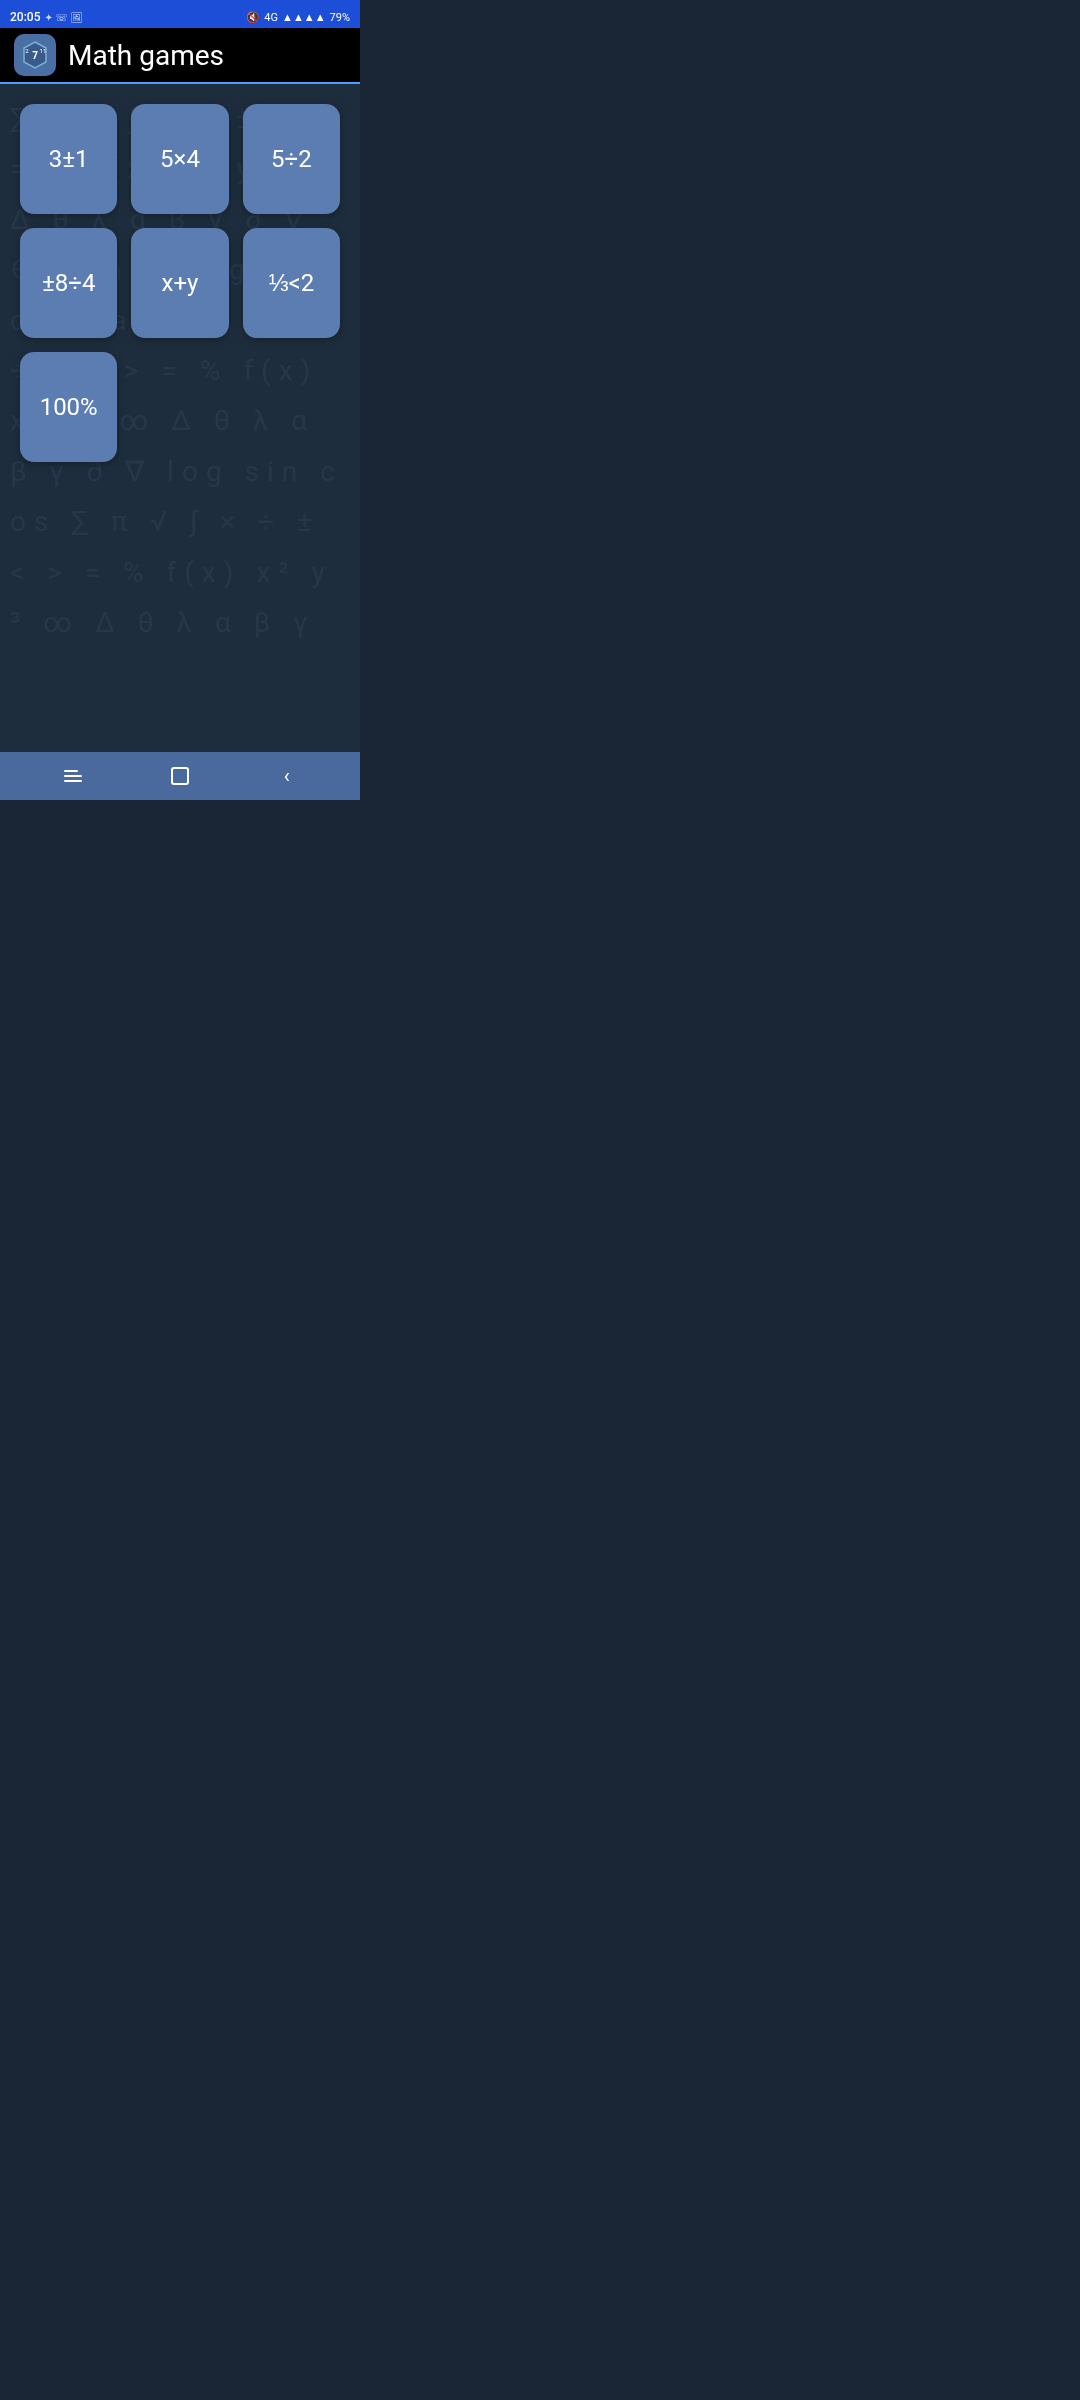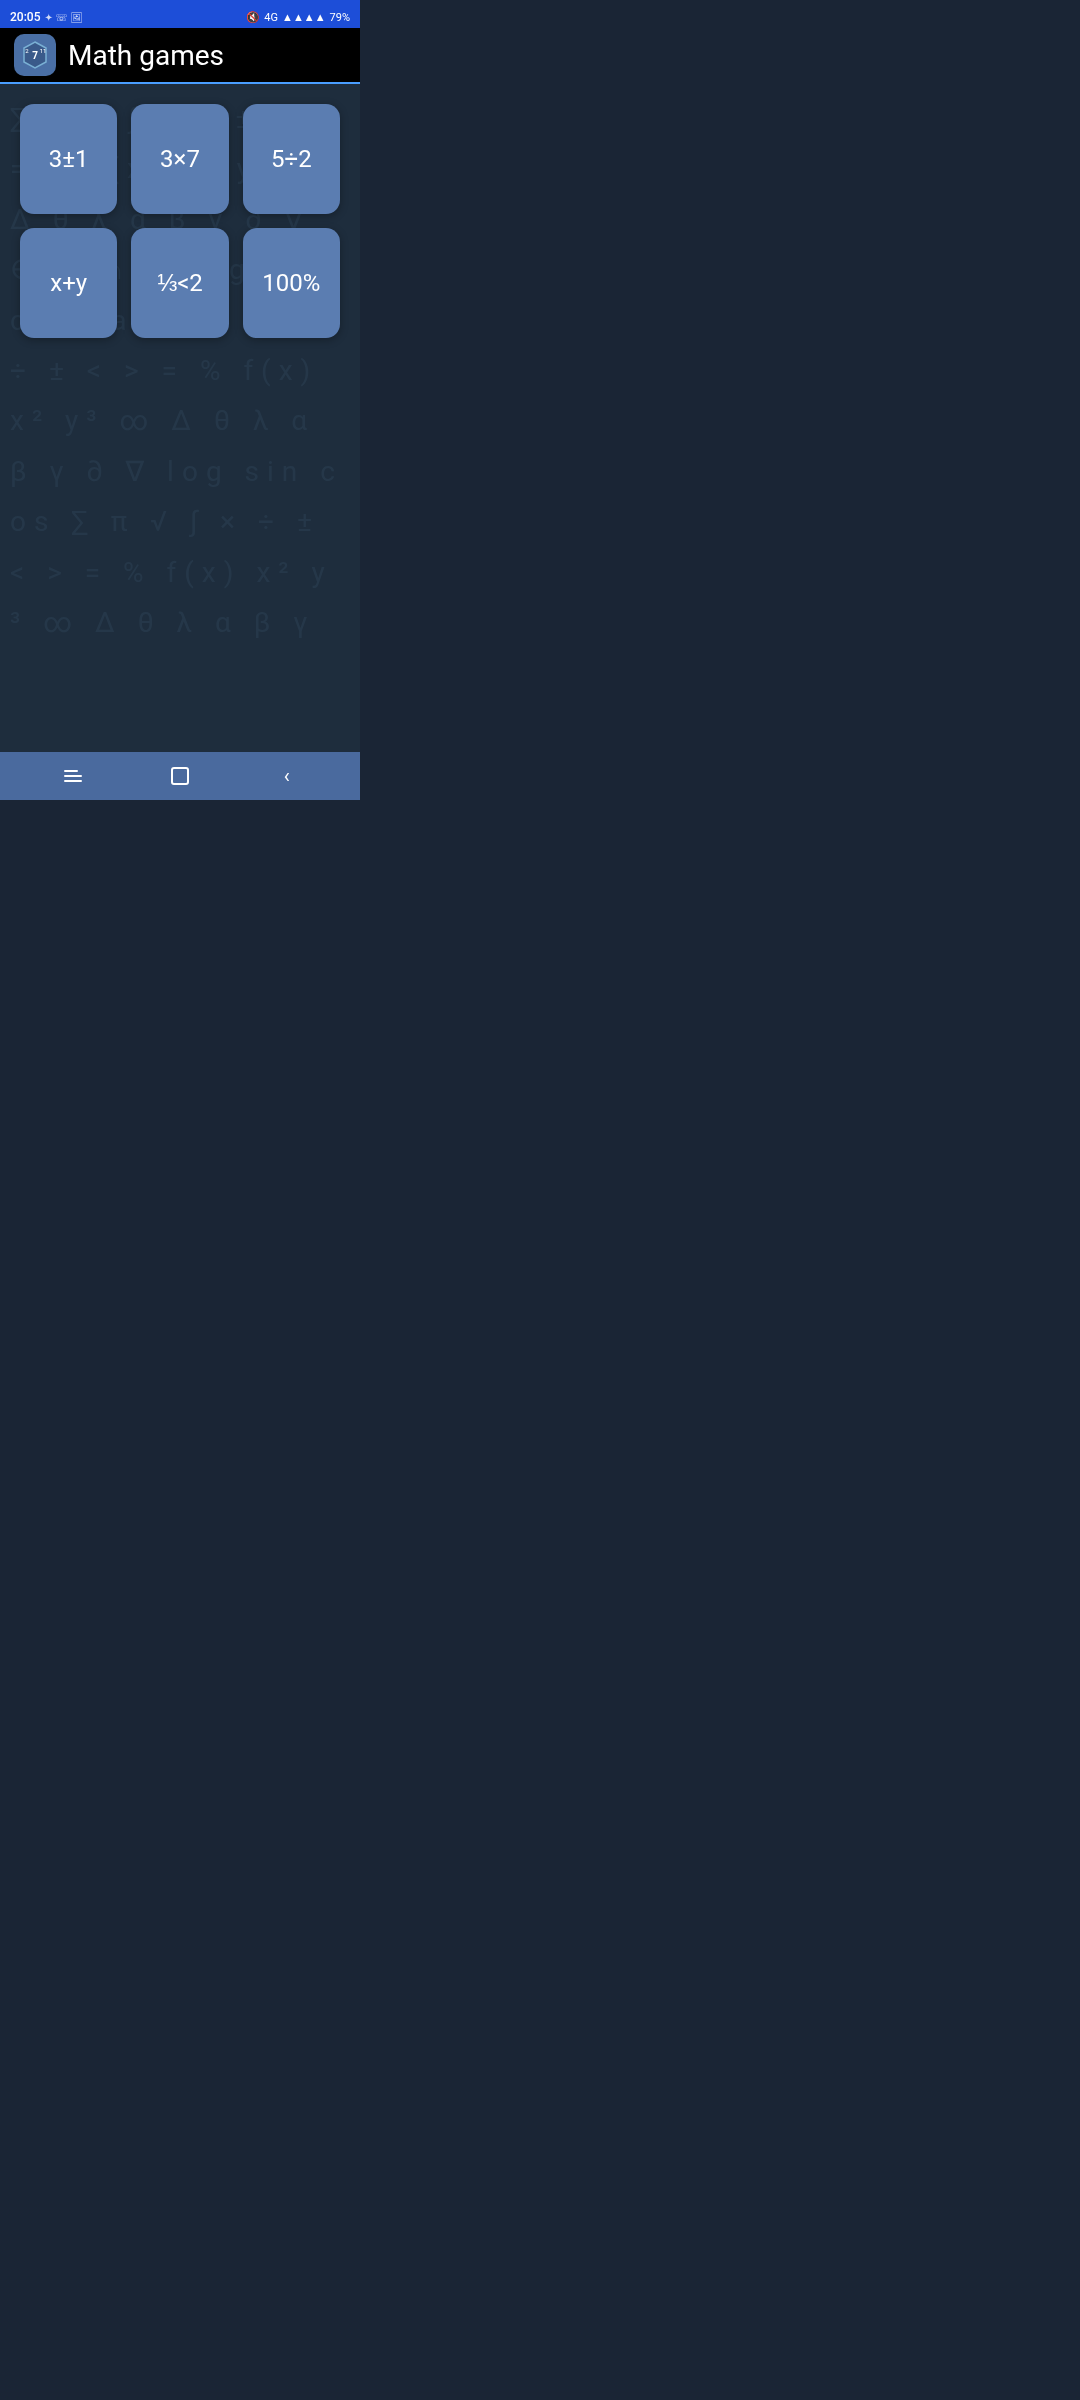--- a/index.html
+++ b/index.html
@@ -213,27 +213,30 @@
   </div>
 
   <div class="game-grid">
 
     <div class="game-card">
       <span>3±1</span>
     </div>
 
 
     <div class="game-card">
-      <span>3×7</span>
+      <span>5×4</span>
     </div>
 
     <div class="game-card">
       <span>5÷2</span>
     </div>
 
+    <div class="game-card">
+      <span>±8÷4</span>
+    </div>
 
     <div class="game-card">
       <span>x+y</span>
     </div>
 
     <div class="game-card">
       <span>⅓&lt;2</span>
     </div>
 
     <div class="game-card">

